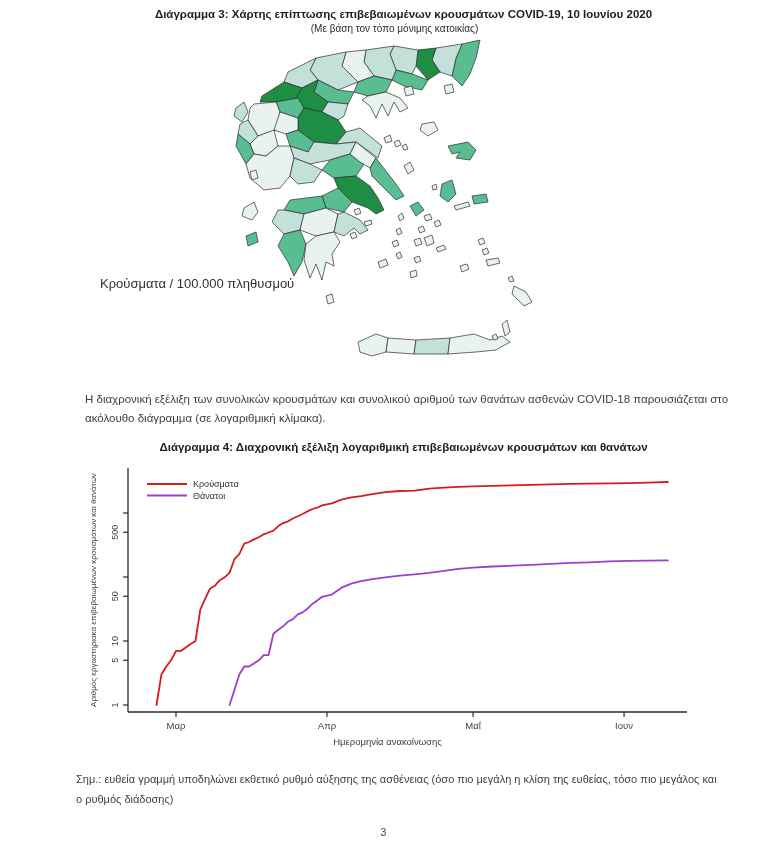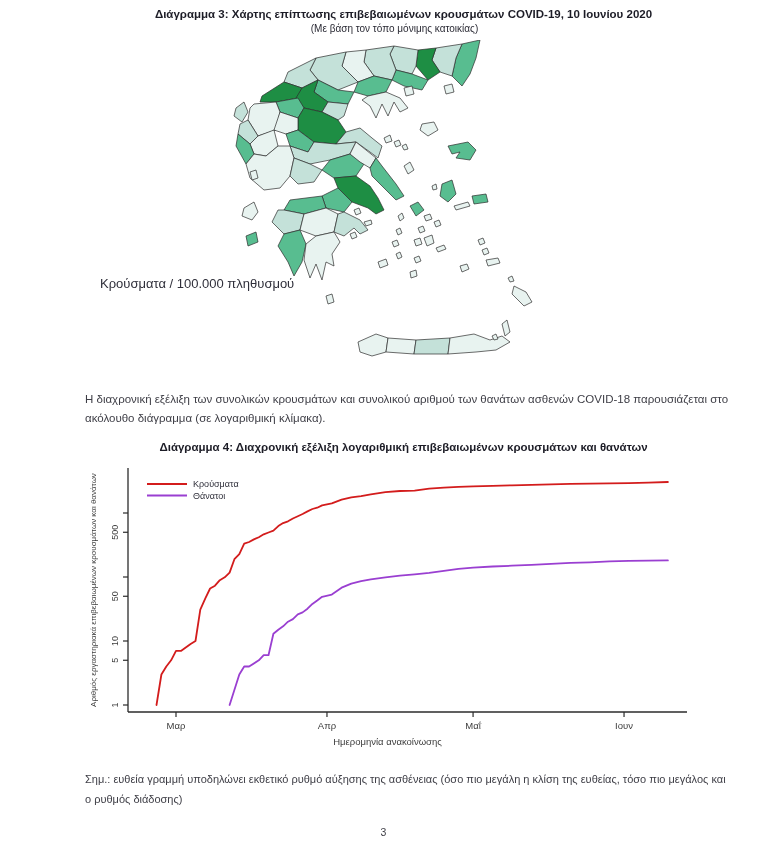--- a/index.html
+++ b/index.html
@@ -11,21 +11,21 @@
        font-size:10px;color:#2a2a34;}
   #map-svg{position:absolute;left:228px;top:40px;}
   #map-legend{position:absolute;left:100px;top:276px;}
   #map-legend .lg-title{font-size:13px;color:#2f2f3a;margin-bottom:18px;}
   #map-legend .lg-row{display:flex;align-items:center;height:12.5px;margin-left:58px;}
   #map-legend .lg-swatch{width:11px;height:10px;margin-right:7px;border:0.5px solid #9fbdb4;}
   #map-legend .lg-label{font-size:10.5px;color:#2f2f3a;}
   #paragraph{position:absolute;left:85px;top:390px;width:645px;
        font-size:11.5px;line-height:1.65;color:#3e3e46;}
   #chart-wrap{position:absolute;left:0;top:458px;width:767px;height:302px;}
-  #note{position:absolute;left:85px;top:770px;width:645px;
+  #note{position:absolute;left:76px;top:770px;width:645px;
        font-size:11px;line-height:1.8;color:#3e3e46;}
   #page-number{position:absolute;left:0;top:826px;width:767px;text-align:center;
        font-size:10.5px;color:#3e3e46;}
   svg text{font-family:"Liberation Sans","DejaVu Sans",sans-serif;}
 </style>
 </head>
 <body>
 
 <div class="fig-title" style="top:8px">Διάγραμμα 3: Χάρτης επίπτωσης επιβεβαιωμένων κρουσμάτων COVID-19, 10 Ιουνίου 2020</div>
 <div class="fig-subtitle" style="top:23px">(Με βάση τον τόπο μόνιμης κατοικίας)</div>

